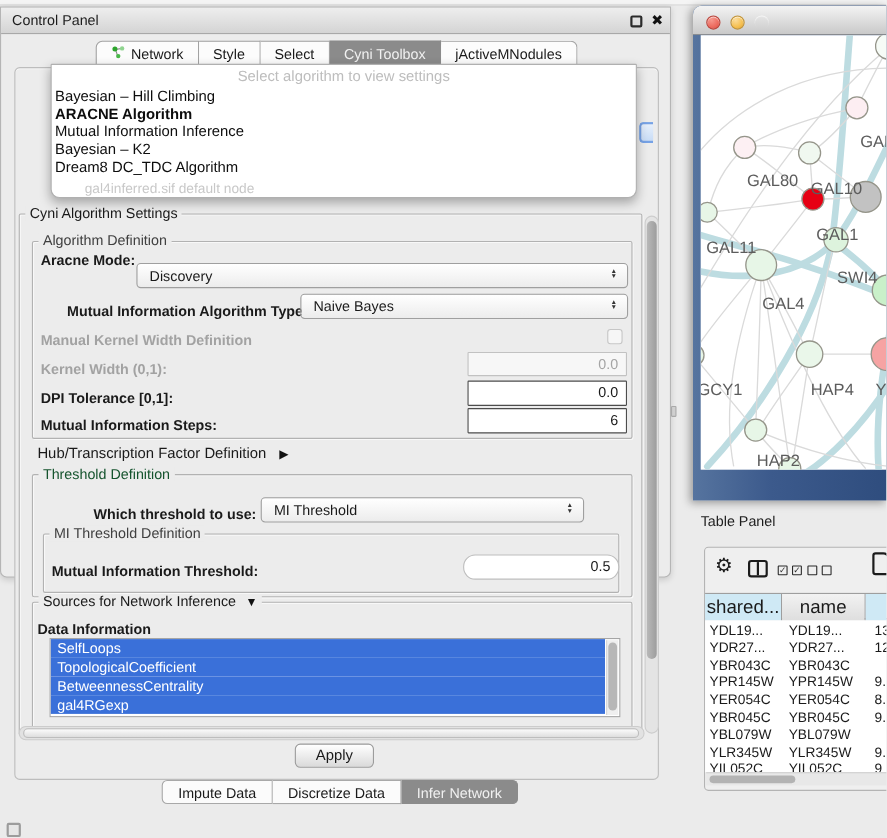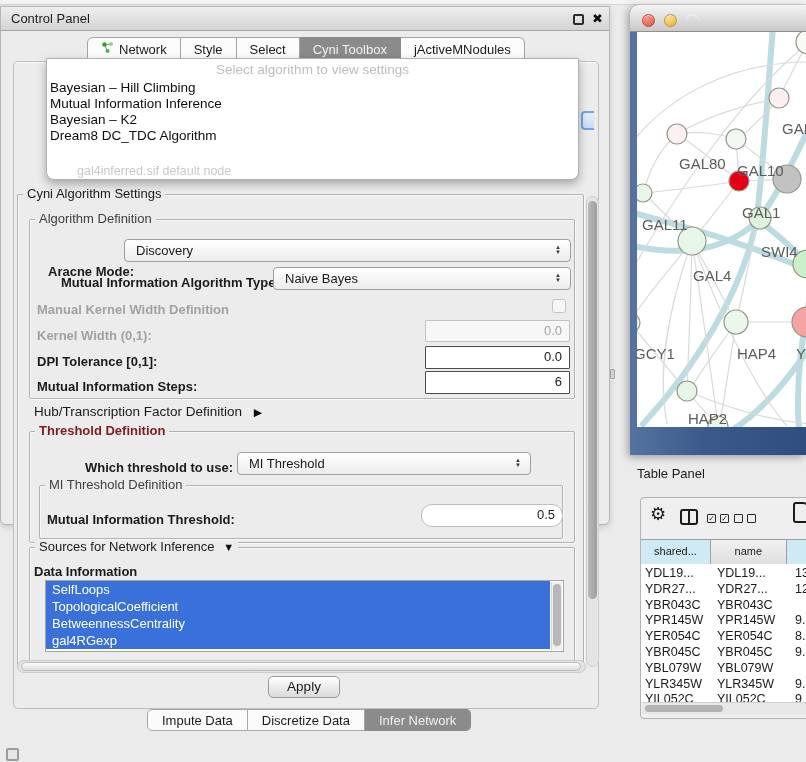--- a/index.html
+++ b/index.html
@@ -24,21 +24,21 @@
   .ttab:last-child{border-radius:0 6px 0 0;}
   .ttab.sel{background:#8b8b8b;color:#f1f1f1;border-color:#8b8b8b;}
 
   .content-panel{position:absolute;left:12px;top:54px;width:586px;height:648px;background:#ececec;
         border:1px solid #bdbdbd;border-radius:5px;box-shadow:inset 0 1px 0 rgba(255,255,255,.8);}
 
   .groupbox{position:absolute;border:1px solid #b2b2b2;border-radius:2px;
         box-shadow:inset 1px 1px 0 rgba(255,255,255,.65),1px 1px 0 rgba(255,255,255,.65);}
   .gtitle{position:absolute;font-size:13px;background:#ececec;padding:0 4px;white-space:nowrap;line-height:14px;}
   .gtitle.blue{color:#404040;}
-  .gtitle.green{color:#7f1d1d;font-weight:bold;}
+  .gtitle.green{color:#14532d;}
 
   .lbl{position:absolute;font-size:13px;white-space:nowrap;}
   .lbl.b{font-weight:bold;}
   .lbl.gray{color:#a2a2a2;font-weight:bold;}
 
   .combo{position:absolute;border:1px solid #9f9f9f;border-radius:4px;
         background:linear-gradient(#ffffff,#ececec);font-size:13px;line-height:21px;padding:0 26px 0 11px;
         white-space:nowrap;overflow:hidden;}
   .combo .arrows{position:absolute;right:9px;top:1px;font-size:6px;line-height:5px;color:#333;
         display:flex;flex-direction:column;align-items:center;padding-top:4px;}
@@ -97,21 +97,21 @@
   
   .tp-title{position:absolute;left:637px;top:466px;font-size:13px;color:#1c1c1c;}
   .tpanel{position:absolute;left:640px;top:497px;width:170px;height:222px;background:#efefef;
         border:1px solid #b4b4b4;border-radius:4px;}
   .tp-gear{position:absolute;left:9px;top:6px;font-size:18px;color:#1b1b1b;line-height:20px;}
   .tp-cols{position:absolute;left:39px;top:11px;width:18px;height:16px;border:2px solid #1b1b1b;border-radius:3px;}
   .tp-cols::after{content:"";position:absolute;left:6px;top:0;bottom:0;width:2px;background:#1b1b1b;}
   .cb{position:absolute;width:9px;height:9px;border:1.5px solid #2a2a2a;border-radius:1px;font-size:8px;line-height:8px;text-align:center;color:#2a2a2a;}
   .tp-page{position:absolute;left:152px;top:4px;width:16px;height:21px;border:2px solid #1b1b1b;border-radius:3px 6px 3px 3px;}
   .thead{position:absolute;left:0px;top:41px;width:170px;height:24px;display:flex;border-top:1px solid #9e9e9e;border-bottom:1px solid #9e9e9e;}
-  .th{height:24px;font-size:11px;text-align:center;line-height:23px;border-right:1px solid #9e9e9e;
+  .th{height:24px;font-size:17px;text-align:center;line-height:23px;border-right:1px solid #9e9e9e;
       background:linear-gradient(#f2f2f2,#dedede);overflow:hidden;white-space:nowrap;}
   .th.hl{background:#cfe9f5;}
   .tbody{position:absolute;left:0;top:66px;width:170px;height:138px;overflow:hidden;background:#fff;}
   .trow{position:absolute;left:0;width:100%;height:16px;font-size:12.5px;line-height:16px;white-space:nowrap;}
   .td{position:absolute;top:0;overflow:hidden;}
   .tp-hscroll{position:absolute;left:1px;top:204px;width:167px;height:12px;background:#e8e8e8;border-top:1px solid #cfcfcf;}
   .tp-hthumb{position:absolute;left:3px;top:2px;width:78px;height:7px;background:#b3b3b3;border-radius:4px;}
 </style>
 </head>
 <body>
@@ -152,38 +152,39 @@
       </div>
 
     <div class="content-panel"></div>
 
     <div class="blue-frag"></div>
 
     <div class="ddov">
       <div class="dd-ph">Select algorithm to view settings</div>
       <div class="dd-items" id="algo-items">
           <div class="dd-item">Bayesian – Hill Climbing</div>
+          <div class="dd-item bold">ARACNE Algorithm</div>
           <div class="dd-item">Mutual Information Inference</div>
           <div class="dd-item">Bayesian – K2</div>
           <div class="dd-item">Dream8 DC_TDC Algorithm</div>
         </div>
       <div class="dd-ghost">gal4inferred.sif default node</div>
     </div>
 
     <div class="groupbox" style="left:16px;top:187px;width:567px;height:475px;"></div>
     <div class="gtitle" style="left:22px;top:180px;">Cyni Algorithm Settings</div>
 
     <div class="vscroll" style="left:585px;top:189px;height:471px;">
       <div class="vthumb" style="top:4px;height:398px;"></div>
     </div>
 
     <div class="groupbox" style="left:28px;top:212px;width:546px;height:180px;"></div>
     <div class="gtitle blue" style="left:34px;top:205px;">Algorithm Definition</div>
 
-    <span class="lbl b" style="left:36px;top:257px;margin-left:11px;">Aracne Mode:</span>
+    <span class="lbl b" style="left:36px;top:222px;">Aracne Mode:</span>
     <div class="combo" style="left:123px;top:232px;width:447px;height:23px;">
       <span>Discovery</span>
       <span class="arrows">▲<br>▼</span>
     </div>
 
     <span class="lbl b" style="left:36px;top:268px;margin-left:24px;">Mutual Information Algorithm Type:</span>
     <div class="combo" style="left:272px;top:260px;width:298px;height:23px;">
       <span>Naive Bayes</span>
       <span class="arrows">▲<br>▼</span>
     </div>

